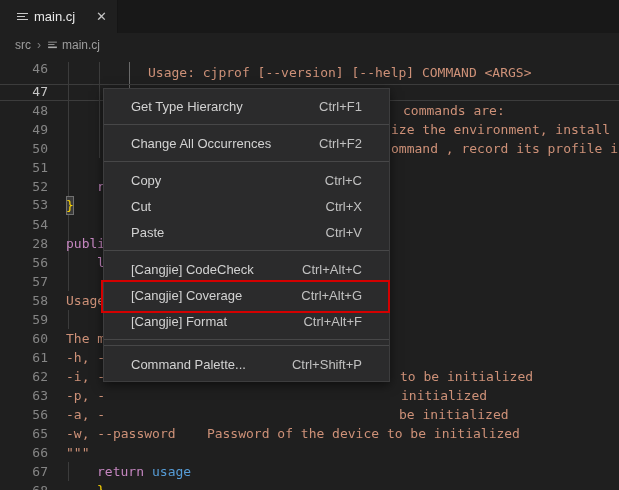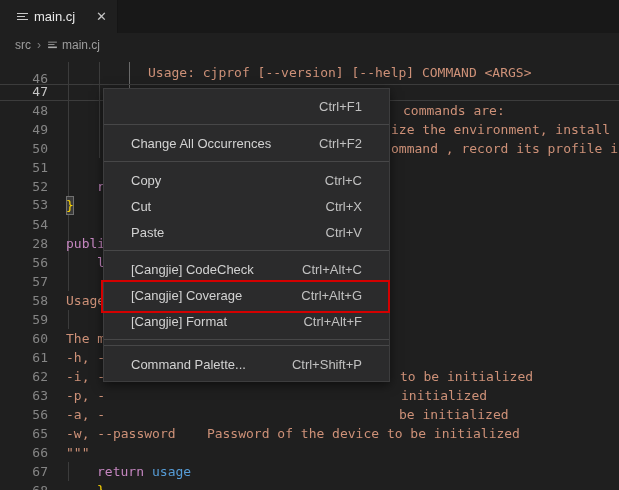--- a/index.html
+++ b/index.html
@@ -80,21 +80,21 @@
   <div class="editor">
     <div id="guides">
         <div class="guide" style="left: 68px; top: 5px; height: 134px;"></div>
         <div class="guide" style="left: 99px; top: 5px; height: 96px;"></div>
         <div class="guide bright" style="left: 129px; top: 5px; height: 39px;"></div>
         <div class="guide" style="left: 68px; top: 158px; height: 76px;"></div>
         <div class="guide" style="left: 68px; top: 253px; height: 19px;"></div>
         <div class="guide" style="left: 68px; top: 405px; height: 19px;"></div>
       </div>
     <div id="gutter">
-        <div class="ln" style="top: 12px;">46</div>
+        <div class="ln" style="top: 2px;">46</div>
         <div class="ln active" style="top: 25px;">47</div>
         <div class="ln" style="top: 44px;">48</div>
         <div class="ln" style="top: 63px;">49</div>
         <div class="ln" style="top: 82px;">50</div>
         <div class="ln" style="top: 101px;">51</div>
         <div class="ln" style="top: 120px;">52</div>
         <div class="ln" style="top: 138px;">53</div>
         <div class="ln" style="top: 158px;">54</div>
         <div class="ln" style="top: 177px;">28</div>
         <div class="ln" style="top: 196px;">56</div>
@@ -174,20 +174,21 @@
           <span class="seg c-var" style="left: 152px;">usage</span>
         </div>
         <div class="code-line" style="top: 424px;">
           <span class="seg c-brk" style="left: 97px;">}</span>
         </div>
       </div>
   </div>
 
   <div class="context-menu" id="menu">
       <div class="menu-item">
+        <span>Get Type Hierarchy</span>
         <span class="menu-shortcut">Ctrl+F1</span>
       </div>
       <div class="menu-sep"></div>
       <div class="menu-item">
         <span>Change All Occurrences</span>
         <span class="menu-shortcut">Ctrl+F2</span>
       </div>
       <div class="menu-sep"></div>
       <div class="menu-item">
         <span>Copy</span>

